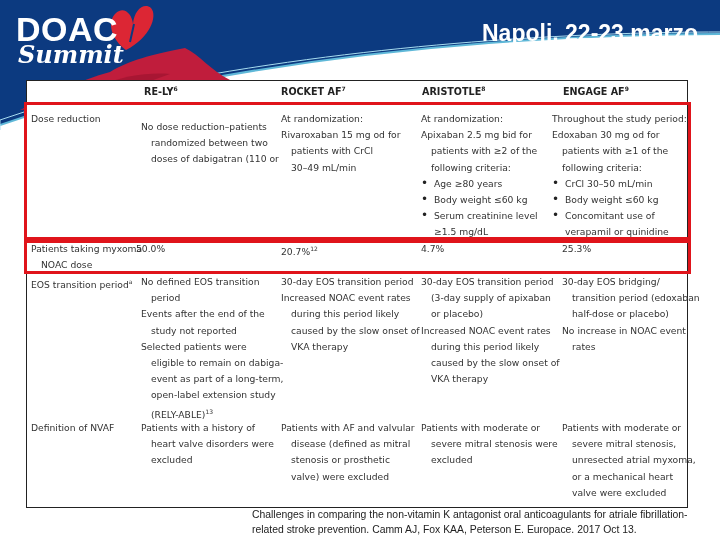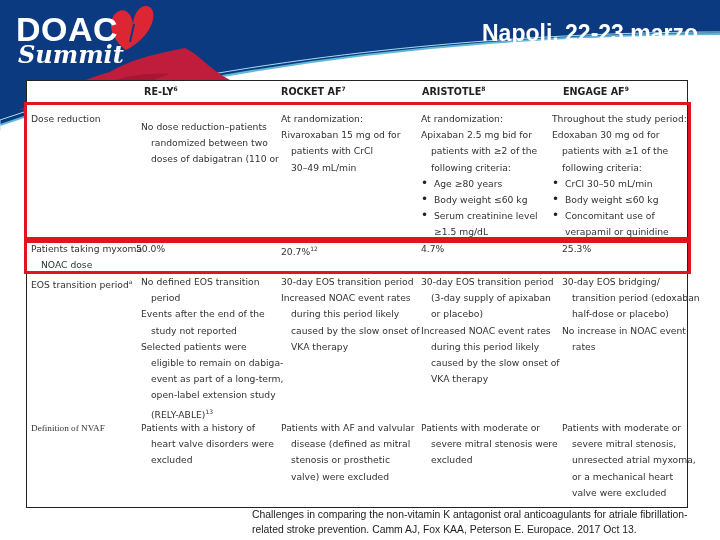--- a/index.html
+++ b/index.html
@@ -132,21 +132,21 @@
     <span class="ln ind">VKA therapy</span>
   </div>
   <div class="cell" style="left:535px; top:193px;">
     <span class="ln">30-day EOS bridging/</span>
     <span class="ln ind">transition period (edoxaban</span>
     <span class="ln ind">half-dose or placebo)</span>
     <span class="ln">No increase in NOAC event</span>
     <span class="ln ind">rates</span>
   </div>
 
-  <div class="cell" style="left:4px; top:339px;font-family:Liberation Serif, serif;">
+  <div class="cell" style="left:4px; top:339px;">
       <span class="ln">Definition of NVAF</span>
     </div>
   <div class="cell" style="left:114px; top:339px;">
     <span class="ln">Patients with a history of</span>
     <span class="ln ind">heart valve disorders were</span>
     <span class="ln ind">excluded</span>
   </div>
   <div class="cell" style="left:254px; top:339px;">
     <span class="ln">Patients with AF and valvular</span>
     <span class="ln ind">disease (defined as mitral</span>

